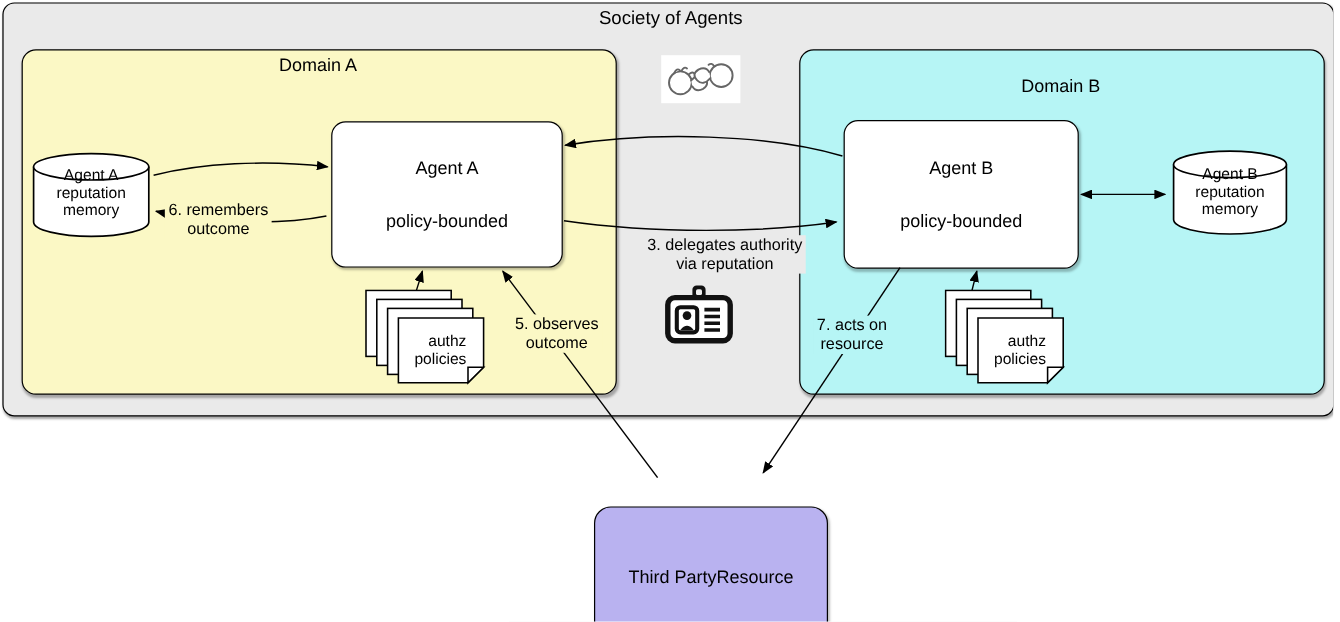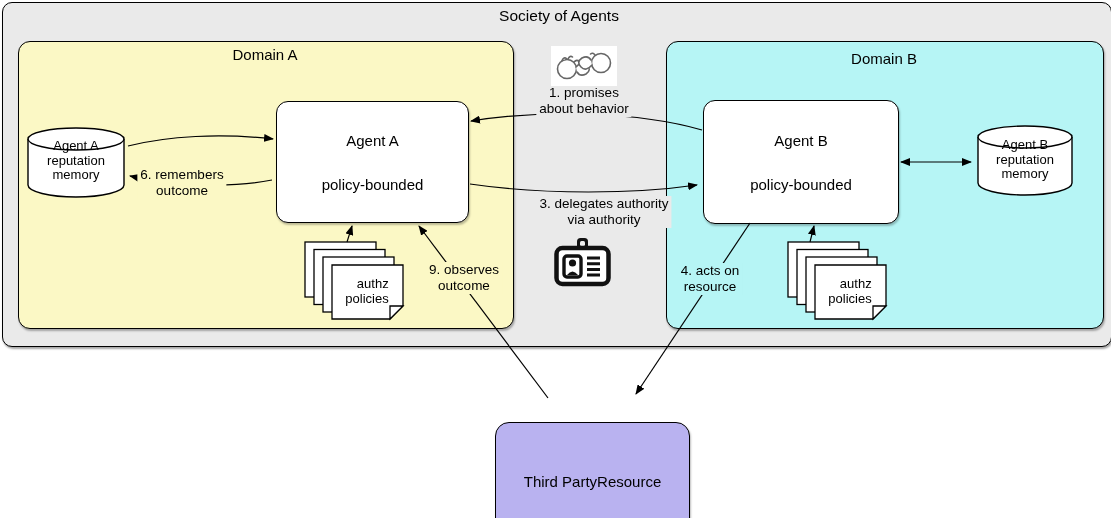--- a/index.html
+++ b/index.html
@@ -45,21 +45,21 @@
 <body>
 
 <div class="canvas">
 
   <div class="abs society"></div>
   <div class="abs domain domain-a"></div>
   <div class="abs domain domain-b"></div>
 
   <div class="title" style="left:559px;top:7px;font-size:15.5px;">Society of Agents</div>
   <div class="title" style="left:265px;top:46px;text-align:right;">Domain A</div>
-  <div class="title" style="left:884px;top:50px;text-align:right;">Domain B</div>
+  <div class="title" style="left:884px;top:64px;text-align:right;">Domain B</div>
 
   <svg class="abs" style="left:26px;top:126px;" width="100" height="74" viewBox="0 0 100 74">
     <path d="M2,13 V59 A48,12 0 0 0 98,59 V13" fill="#fff" stroke="#000" stroke-width="1.4"></path>
     <ellipse cx="50" cy="13" rx="48" ry="11" fill="#fff" stroke="#000" stroke-width="1.4"></ellipse>
   </svg>
   <svg class="abs" style="left:976px;top:124px;" width="98" height="74" viewBox="0 0 98 74">
     <path d="M2,13 V59 A47,12 0 0 0 96,59 V13" fill="#fff" stroke="#000" stroke-width="1.4"></path>
     <ellipse cx="49" cy="13" rx="47" ry="11" fill="#fff" stroke="#000" stroke-width="1.4"></ellipse>
   </svg>
 
@@ -128,38 +128,34 @@
 
   <div class="stack-label" style="left:367px;top:276px;">
     <div>authz</div>
     <div>policies</div>
   </div>
   <div class="stack-label" style="left:850px;top:276px;">
     <div>authz</div>
     <div>policies</div>
   </div>
 
-  <div class="wire-label bg-gray" style="left:584px;top:85px;">
-    <div>1. promises</div>
-    <div>about behavior</div>
-  </div>
   <div class="wire-label bg-gray" style="left:604px;top:196px;">
     <div>3. delegates authority</div>
-    <div>via authority</div>
+    <div>via reputation</div>
   </div>
   <div class="wire-label bg-a" style="left:182px;top:167px;">
     <div>6. remembers</div>
     <div>outcome</div>
   </div>
   <div class="wire-label bg-a" style="left:464px;top:262px;">
-    <div>9. observes</div>
+    <div>5. observes</div>
     <div>outcome</div>
   </div>
   <div class="wire-label bg-b" style="left:710px;top:263px;">
-    <div>4. acts on</div>
+    <div>7. acts on</div>
     <div>resource</div>
   </div>
 
   <svg class="abs" style="left:551px;top:46px;background:#fff;" width="66" height="40" viewBox="0 0 66 40">
     <g fill="#fff" stroke="#666" stroke-width="1.6" stroke-linecap="round" stroke-linejoin="round">
       <circle cx="16" cy="23" r="9.5"></circle>
       <path d="M11,14.5 q2,-4 4.5,-2 M17,13 q2,-4 4.5,-2 M23,16 q3,-3 5,-0.5"></path>
       <path d="M25,21 q6,-7 11,-2 q5,5 -1,9 q-6,3 -9,-2"></path>
       <circle cx="50" cy="17" r="9.5"></circle>
       <path d="M44,9 q-2,-3 -4.5,-1"></path>

